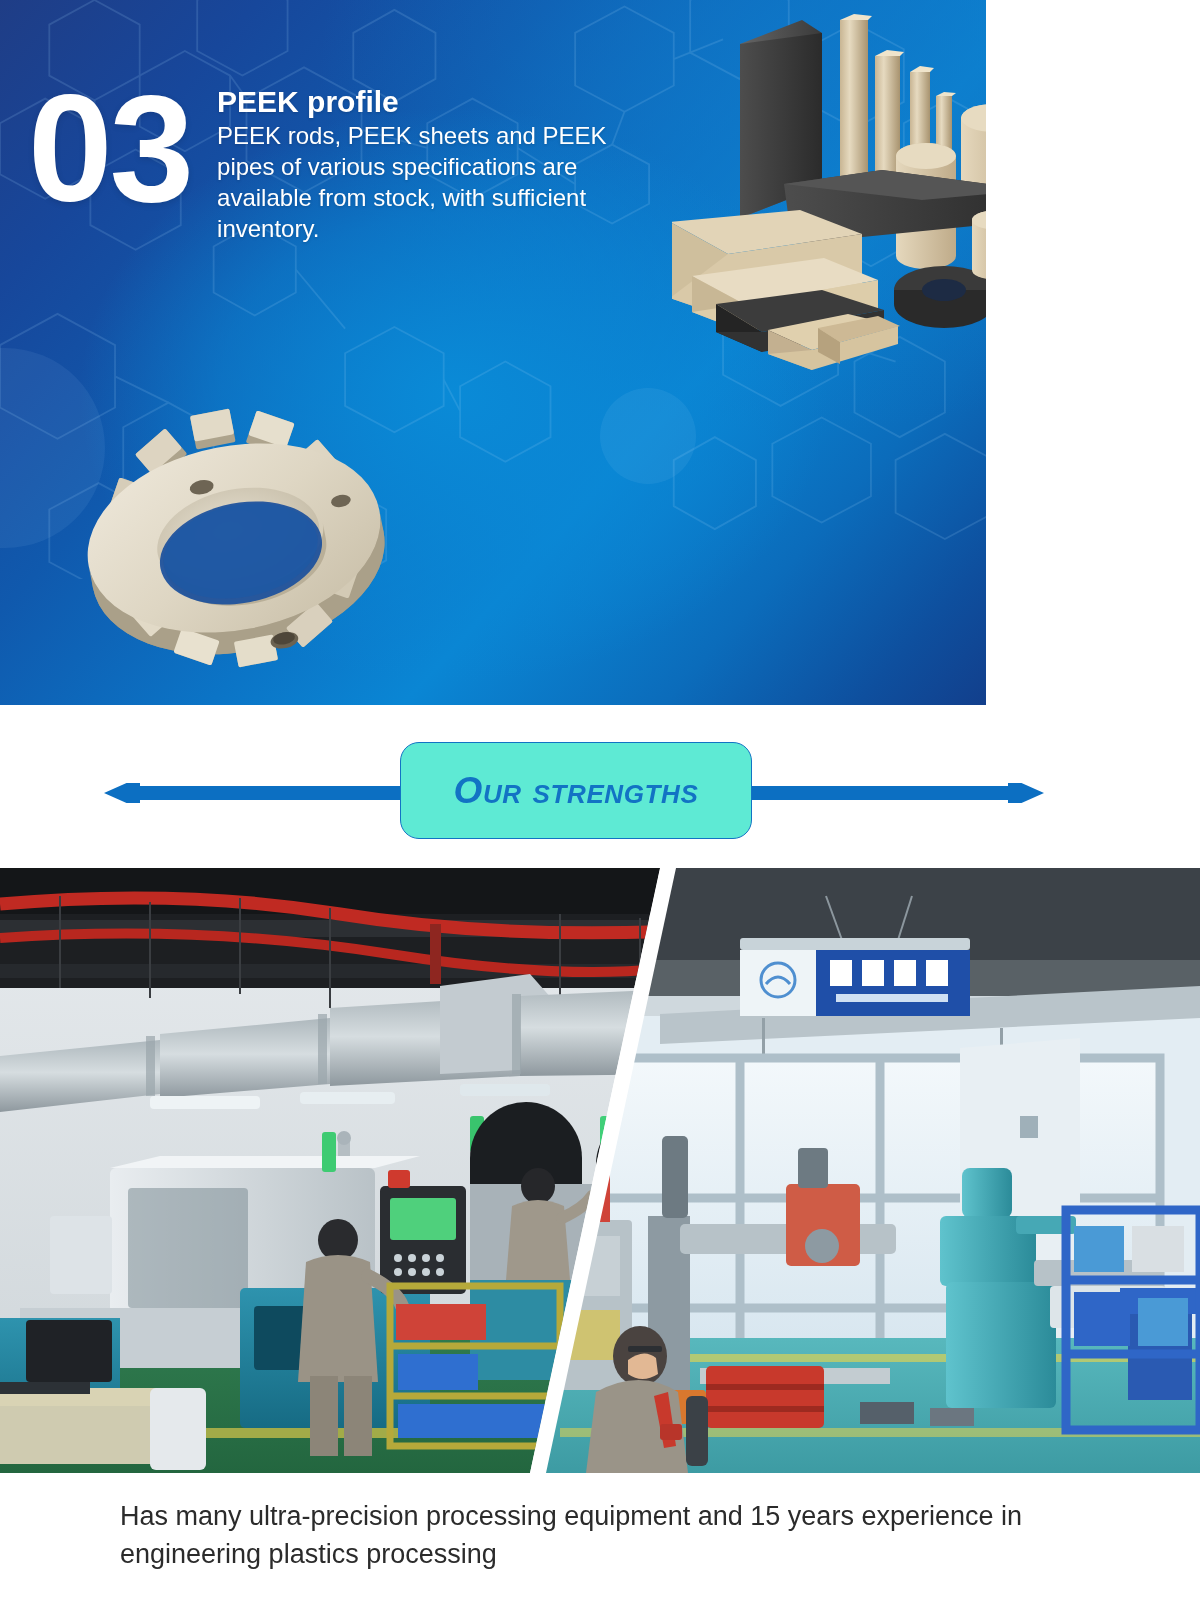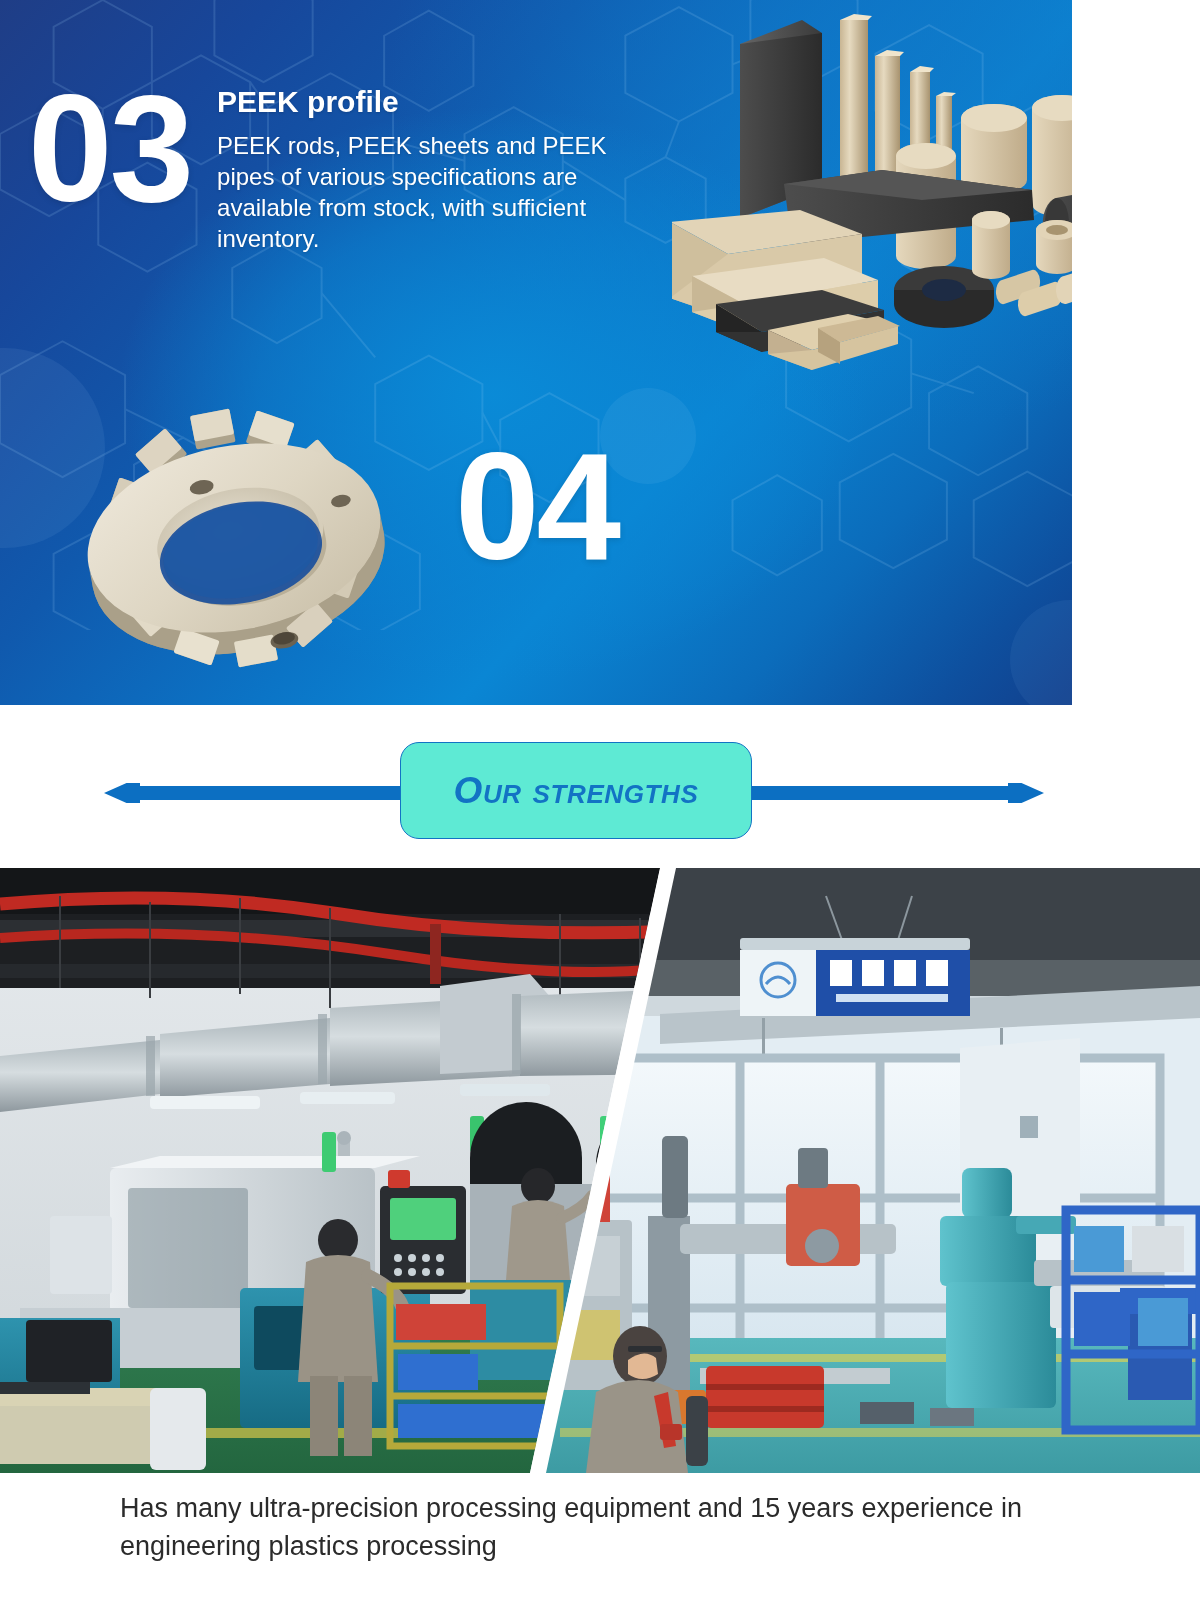--- a/index.html
+++ b/index.html
@@ -1,40 +1,40 @@
 <!DOCTYPE html>
 <html><head>
 <meta charset="utf-8">
 <style>
   * { margin:0; padding:0; box-sizing:border-box; }
   html,body { width:1200px; height:1616px; background:#ffffff;
     font-family:"Liberation Sans", sans-serif; overflow:hidden; }
 
   
-  .hero { position:relative; width:1072px; height:705px; overflow:hidden;
+  .hero { position:relative; width:986px; height:705px; overflow:hidden;
     background:
       radial-gradient(ellipse 520px 400px at 46% 56%, rgba(10,140,216,.95) 0%, rgba(10,134,212,.55) 45%, rgba(10,134,212,0) 72%),
       radial-gradient(ellipse 700px 520px at 82% 10%, rgba(16,120,200,.75) 0%, rgba(16,120,200,0) 70%),
       linear-gradient(132deg,#1f3d86 0%, #17479b 16%, #1059ad 34%, #0b74c6 52%, #0a86d4 64%, #0b6cbb 80%, #0e4f9e 92%, #123f8c 100%);
   }
   .hexlayer { position:absolute; inset:0; opacity:.30; }
   .bokeh { position:absolute; border-radius:50%; }
 
   .numblock { position:absolute; color:#fff; }
   .bignum { font-size:152px; font-weight:700; line-height:.98;
     letter-spacing:-3px; text-shadow:0 2px 6px rgba(0,0,0,.13); }
   .b-title { font-size:30px; font-weight:700; line-height:1.18;
     text-shadow:0 1px 3px rgba(0,0,0,.18); }
   .b-body { font-size:24px; font-weight:400; line-height:1.28;
     text-shadow:0 1px 3px rgba(0,0,0,.18); }
 
   
   .blk03 { left:28px; top:74px; display:flex; gap:26px; }
   .blk03 .txt { padding-top:10px; width:430px; }
-  .blk03 .b-title { margin-bottom:12px; }
+  .blk03 .b-title { margin-bottom:2px; }
 
   
   .blk04 { left:455px; top:432px; display:flex; gap:26px; }
   .blk04 .txt { padding-top:20px; width:480px; }
   .blk04 .b-title { margin-bottom:12px; }
 
   
   .prodwrap { position:absolute; left:672px; top:8px; width:528px; height:370px; }
   
   .gearwrap { position:absolute; left:24px; top:398px; width:420px; height:292px; }
@@ -53,21 +53,21 @@
   .photos { position:relative; width:1200px; height:605px; overflow:hidden; background:#fff; }
   .ph { position:absolute; inset:0; }
   .phL { clip-path: polygon(0 0, 660px 0, 530px 605px, 0 605px); }
   .phR { clip-path: polygon(672px 0, 1200px 0, 1200px 605px, 542px 605px); }
   .slash { position:absolute; top:0; left:0; width:1200px; height:605px;
     background:#fff;
     clip-path: polygon(660px 0, 676px 0, 546px 605px, 530px 605px); }
 
   
   .caption { position:relative; width:1200px; height:143px; background:#fff;
-    padding:16px 120px 0 120px; }
+    padding:24px 120px 0 120px; }
   .caption p { font-size:27px; line-height:1.42; color:#2b2b2b; }
 </style>
 </head>
 <body>
 
 <div class="hero">
 
   <svg class="hexlayer" viewBox="0 0 1200 705" preserveAspectRatio="none">
     <g fill="none" stroke="#9fd0f5" stroke-width="2.2" opacity=".55">
       <polygon points="60,30 115,0 170,30 170,92 115,122 60,92"></polygon>
@@ -219,21 +219,20 @@
         <path d="M442,262 a15,7 0 0 1 30,0 v26 a15,7 0 0 1 -30,0 z" fill="url(#bgB)"></path>
         <ellipse cx="457" cy="262" rx="15" ry="7" fill="#e7dbc1"></ellipse>
         <path d="M424,300 a24,11 0 0 1 48,0 v32 a24,11 0 0 1 -48,0 z" fill="url(#bgB)"></path>
         <ellipse cx="448" cy="300" rx="24" ry="11" fill="#e9dec6"></ellipse>
         <ellipse cx="448" cy="300" rx="13" ry="6" fill="#b7a37e"></ellipse>
       </g>
     </svg>
   </div>
 
   <div class="numblock blk04">
-    <div class="bignum">04</div>
   </div>
 
   <div class="gearwrap">
     <svg viewBox="0 0 420 292" width="420" height="292">
       <defs>
         <linearGradient id="gTop" x1="0" y1="0" x2="1" y2="1">
           <stop offset="0" stop-color="#efe9dc"></stop>
           <stop offset=".5" stop-color="#ded6c3"></stop>
           <stop offset="1" stop-color="#c7bda6"></stop>
         </linearGradient>

